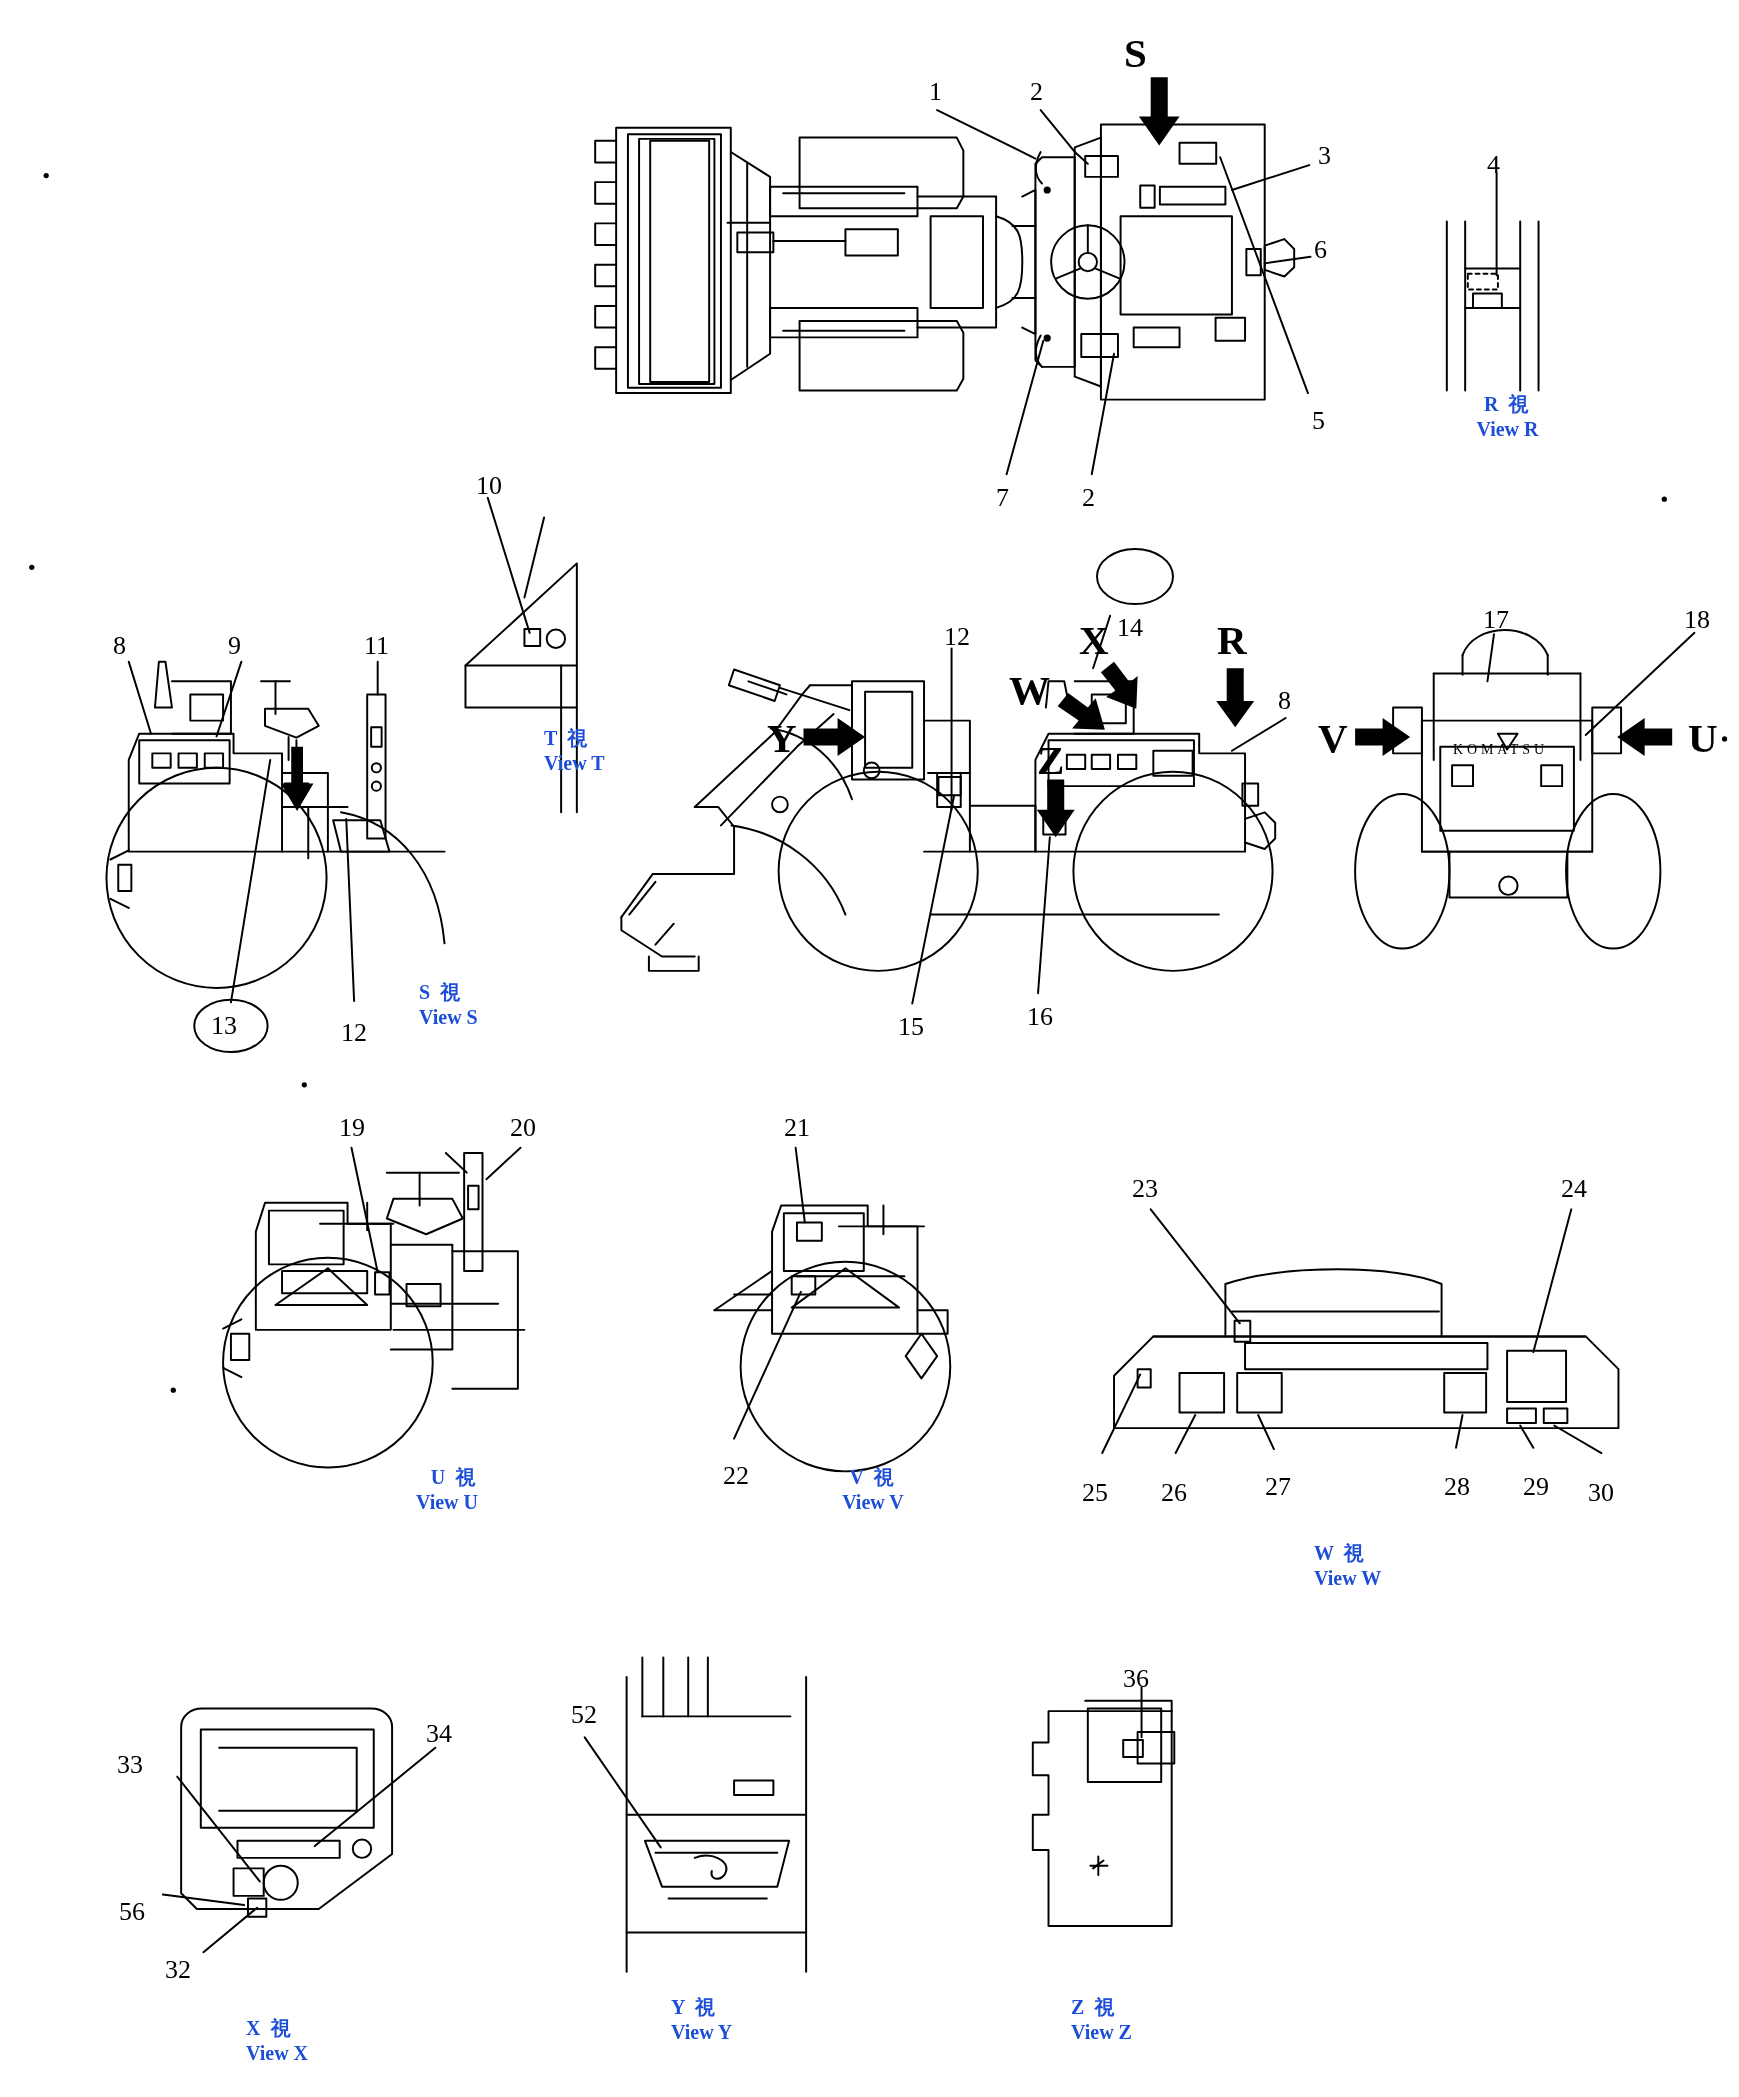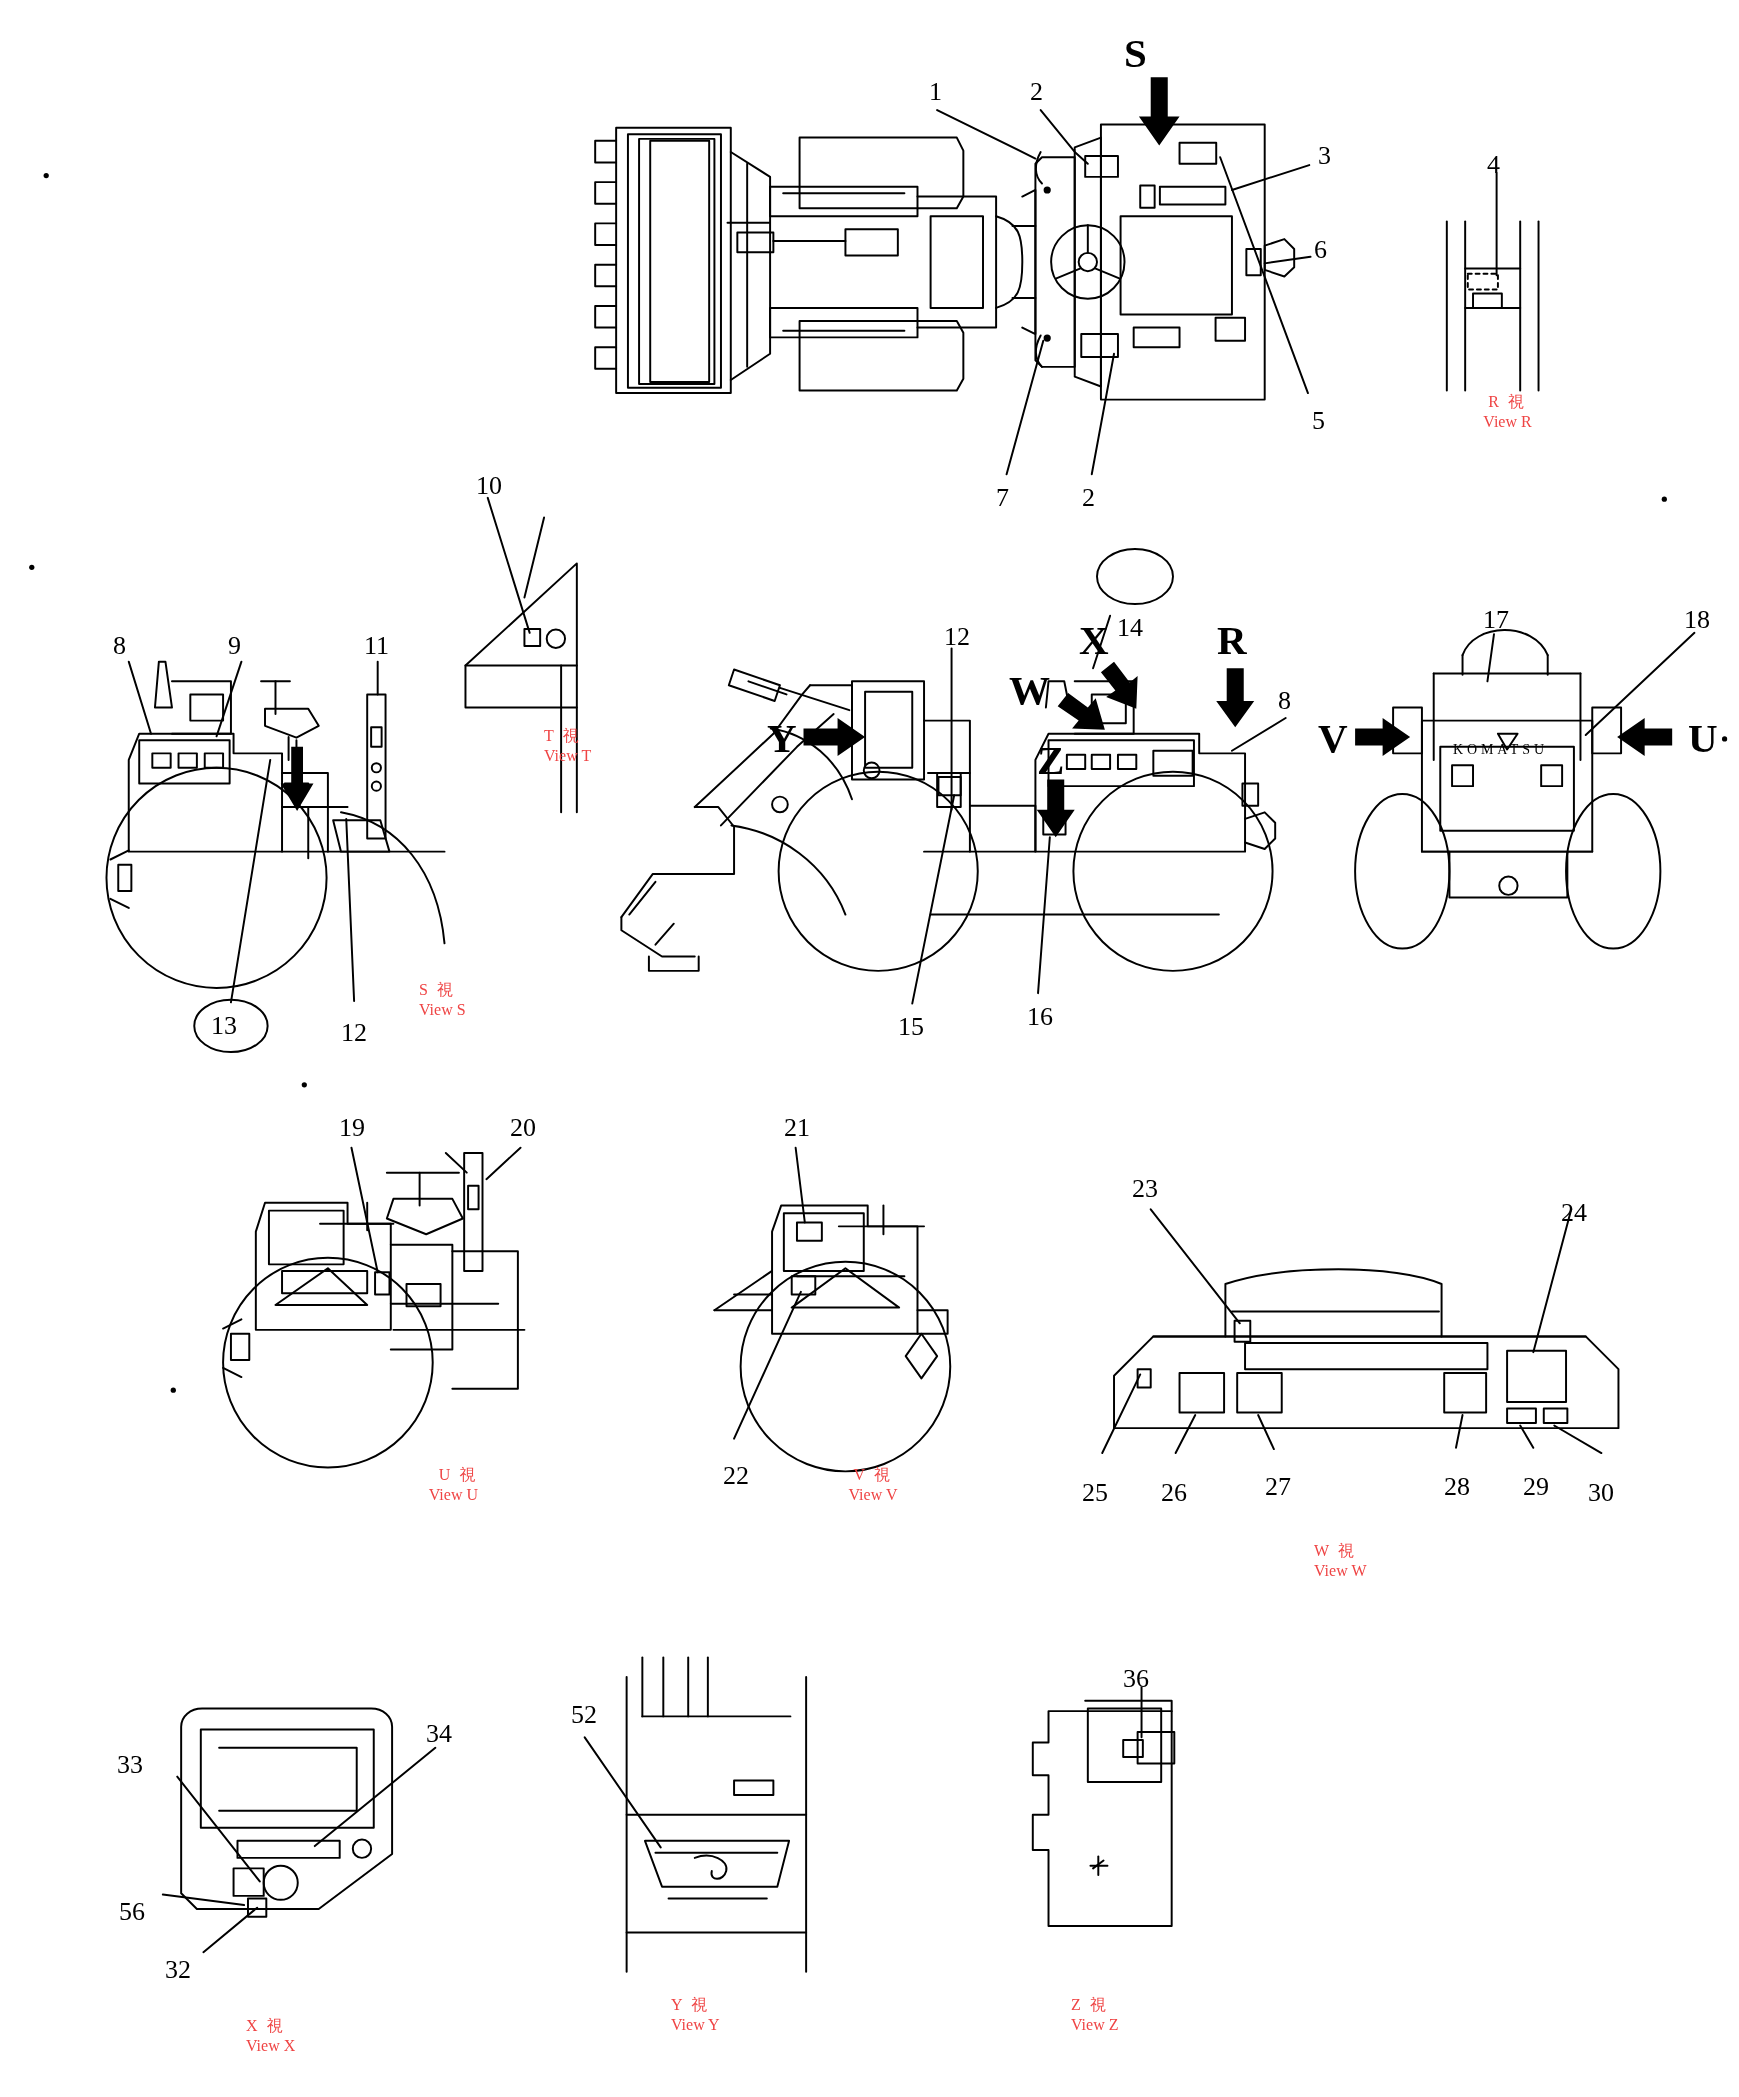--- a/index.html
+++ b/index.html
@@ -39,25 +39,26 @@
     font-family: "Liberation Serif", serif;
     font-size: 41px;
     font-weight: 700;
     color: #000;
     white-space: nowrap;
     line-height: 1;
   }
   .viewlabel {
     position: absolute;
     font-family: "Liberation Serif", serif;
-    font-size: 16px;
-    color: #ef4444;
+    font-size: 20px;
+    color: #1d4ed8;
     white-space: nowrap;
     text-align: center;
     line-height: 1.25;
+    font-weight: bold;
   }
   .viewlabel .jp {
     letter-spacing: 2.6px;
   }
 </style>
 </head>
 <body>
 
 <div id="sheet">
 
@@ -475,21 +476,21 @@
   <div class="callout" style="left:1483px; top:607px;">17</div>
   <div class="callout" style="left:1684px; top:607px;">18</div>
   <div class="callout" style="left:211px;  top:1013px;">13</div>
   <div class="callout" style="left:341px;  top:1020px;">12</div>
   <div class="callout" style="left:898px; top:1014px;">15</div>
   <div class="callout" style="left:1027px; top:1004px;">16</div>
   <div class="callout" style="left:339px;  top:1115px;">19</div>
   <div class="callout" style="left:510px;  top:1115px;">20</div>
   <div class="callout" style="left:784px; top:1115px;">21</div>
   <div class="callout" style="left:1132px; top:1176px;">23</div>
-  <div class="callout" style="left:1561px; top:1200px;font-family:Liberation Serif, serif;">24</div>
+  <div class="callout" style="left:1561px; top:1176px;font-family:Liberation Serif, serif;">24</div>
   <div class="callout" style="left:723px; top:1463px;">22</div>
   <div class="callout" style="left:1082px; top:1480px;">25</div>
   <div class="callout" style="left:1161px; top:1480px;">26</div>
   <div class="callout" style="left:1265px; top:1474px;">27</div>
   <div class="callout" style="left:1444px; top:1474px;">28</div>
   <div class="callout" style="left:1523px; top:1474px;">29</div>
   <div class="callout" style="left:1588px; top:1480px;text-align:center;">30</div>
   <div class="callout" style="left:1123px; top:1666px;">36</div>
   <div class="callout" style="left:571px;  top:1702px;">52</div>
   <div class="callout" style="left:426px;  top:1721px;">34</div>

